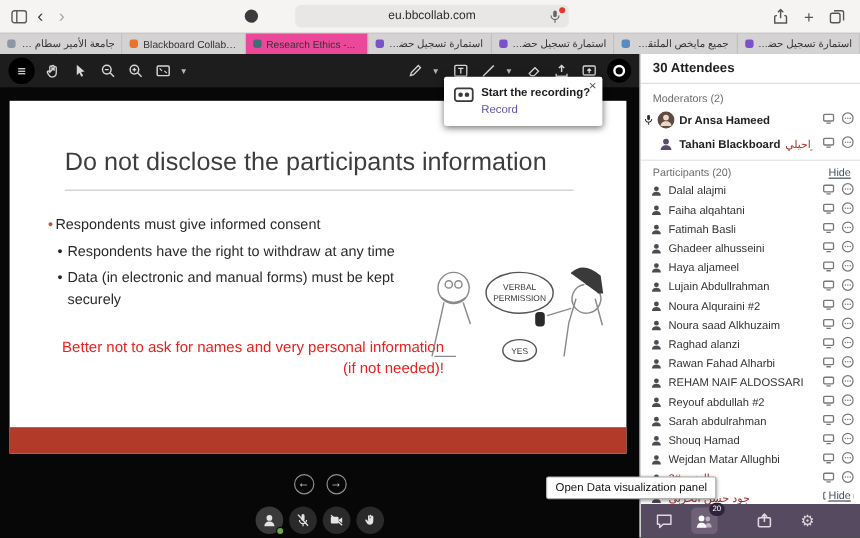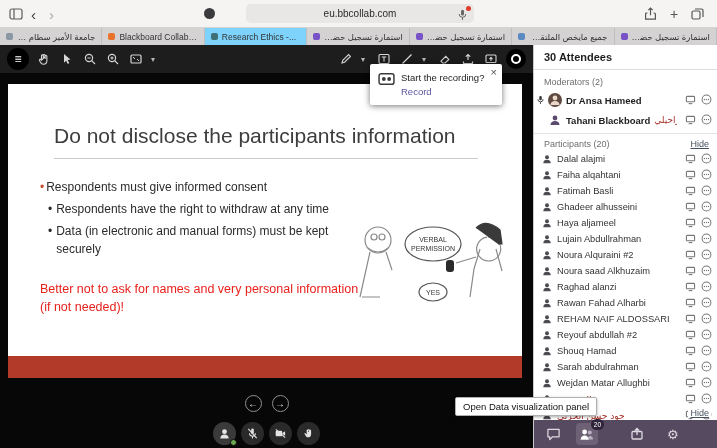--- a/index.html
+++ b/index.html
@@ -17,21 +17,21 @@
   .addr-url { font-size:10px; color:#2c2c2c; }
   .addr-mic { position:absolute; right:7px; top:3px; }
   .mic-dot { position:absolute; width:5px; height:5px; border-radius:50%; background:#e03a2d; top:-1px; right:-4px; }
   .ext-circle { position:absolute; left:204px; top:8px; width:11px; height:11px; border-radius:50%; background:#3b3b3d; }
   .plus-glyph { font-size:14px; color:#555; }
 
   
   .tab-bar { position:absolute; top:28px; left:0; width:717px; height:17px; background:#d4d2d3; display:flex; }
   .tab { flex:1 1 0; min-width:0; display:flex; align-items:center; gap:4px; padding:0 6px;
     border-right:1px solid #c0bebf; background:#d4d2d3; }
-  .tab.active { background:#7dd3fc; }
+  .tab.active { background:#ec4899; }
   .fav { width:7px; height:7px; border-radius:2px; flex:0 0 auto; background:#999; }
   .tab-label { font-size:8.5px; color:#333; white-space:nowrap; overflow:hidden; text-overflow:ellipsis; }
   .tab.rtl .tab-label { direction:rtl; }
 
   
   .app { position:absolute; top:45px; left:0; width:717px; height:403px; }
   .main { position:absolute; left:0; top:0; width:533px; height:403px; background:#070707; }
 
   
   .wb-toolbar { position:absolute; top:0; left:0; width:533px; height:28px; background:#1d1d1d;
@@ -79,21 +79,21 @@
   .presenter-chip { position:absolute; left:452px; top:352px; display:flex; align-items:center; gap:4px; }
   .chip-avatar { width:20px; height:20px; border-radius:50%; background:#5b4a40;
     display:flex; align-items:center; justify-content:center; }
   .chip-name { font-size:9px; color:#e6e6e6; white-space:nowrap; }
   .chip-ind { width:20px; height:20px; border-radius:50%; border:1.5px solid #8f8f8f;
     display:flex; align-items:center; justify-content:center; }
 
   
   .rec-popup { position:absolute; left:370px; top:19px; width:132px; background:#fff; border-radius:2px;
     box-shadow:0 1px 6px rgba(0,0,0,.55); padding:8px 8px; z-index:60; display:flex; gap:6px; }
-  .rec-title { font-size:9.5px; font-weight:normal; color:#1d1d1d; }
+  .rec-title { font-size:9.5px; font-weight:bold; color:#1d1d1d; }
   .rec-link { font-size:9.5px; color:#5a55a0; margin-top:3px; cursor:pointer; }
   .rec-close { position:absolute; right:5px; top:2px; font-size:11px; color:#555; }
 
   
   .panel { position:absolute; left:533px; top:0; width:184px; height:403px; background:#fff;
     border-left:1px solid #c9c9c9; overflow:hidden; }
   .panel-header { height:25px; border-bottom:1px solid #ddd; display:flex; align-items:center;
     padding:0 10px; font-size:11px; font-weight:bold; color:#1f1f1f; }
   .sec-label { font-size:9px; color:#6e6e6e; padding:7px 10px 3px; }
   .sec-row { display:flex; align-items:center; justify-content:space-between;
@@ -295,21 +295,21 @@
             <span>Respondents must give informed consent</span>
           </div>
           <div class="bullet b2">
             <span class="mk">•</span>
             <span>Respondents have the right to withdraw at any time</span>
           </div>
           <div class="bullet b3">
             <span class="mk">•</span>
             <span>Data (in electronic and manual forms) must be kept securely</span>
           </div>
-          <div class="slide-warning" id="warn" style="color: rgb(232, 33, 29);">Better not to ask for names and very personal information (if not needed)!</div>
+          <div class="slide-warning" id="warn" style="color: rgb(232, 33, 29); text-align: right;">Better not to ask for names and very personal information (if not needed)!</div>
           <div class="cartoon">
             <svg width="172" height="120" viewBox="0 0 172 120">
               <g fill="none" stroke="#8a8a8a" stroke-width="1.2">
                 <circle cx="30" cy="38" r="13"></circle>
                 <circle cx="26" cy="35" r="3"></circle>
                   <circle cx="34" cy="35" r="3"></circle>
                 <path d="M20 46q10 8 20 0M22 50L12 95M38 50l6 18M14 95h18"></path>
                 <path d="M140 35a12 12 0 11-1 .1"></path>
                 <path d="M128 26q10-10 24 2l2 14h-4" stroke="#3a3a3a" fill="#3a3a3a"></path>
                 <path d="M132 47l-6 20-4 28M148 47l6 22M128 55l-20 6"></path>
@@ -764,47 +764,47 @@
     </span>
   </div>
 
   <div class="p-row">
     <span class="p-ico">
       <svg width="10" height="10" viewBox="0 0 12 12">
                 <circle cx="6" cy="4" r="2.4" fill="currentColor"></circle>
                 <path d="M1.5 11c0-2.6 2-4 4.5-4s4.5 1.4 4.5 4z" fill="currentColor"></path>
               </svg>
     </span>
+    <span class="p-name">Sarah abdulrahman</span>
+    <span class="row-icons">
+      <span>
+        <svg width="11" height="10" viewBox="0 0 12 11">
+                  <rect x="1.5" y="1.5" width="9" height="6" rx="1" fill="none" stroke="#777" stroke-width="1.2"></rect>
+                  <path d="M4 9.5h4" stroke="#777" stroke-width="1.2"></path>
+                </svg>
+      </span>
+      <span>
+        <svg width="11" height="11" viewBox="0 0 12 12">
+                  <circle cx="6" cy="6" r="4.8" fill="none" stroke="#777" stroke-width="1.1"></circle>
+                  <circle cx="3.8" cy="6" r=".7" fill="#777"></circle>
+                  <circle cx="6" cy="6" r=".7" fill="#777"></circle>
+                  <circle cx="8.2" cy="6" r=".7" fill="#777"></circle>
+                </svg>
+      </span>
+    </span>
+  </div>
+
+  <div class="p-row">
+    <span class="p-ico">
+      <svg width="10" height="10" viewBox="0 0 12 12">
+                <circle cx="6" cy="4" r="2.4" fill="currentColor"></circle>
+                <path d="M1.5 11c0-2.6 2-4 4.5-4s4.5 1.4 4.5 4z" fill="currentColor"></path>
+              </svg>
+    </span>
     <span class="p-name">Shouq Hamad</span>
-    <span class="row-icons">
-      <span>
-        <svg width="11" height="10" viewBox="0 0 12 11">
-                  <rect x="1.5" y="1.5" width="9" height="6" rx="1" fill="none" stroke="#777" stroke-width="1.2"></rect>
-                  <path d="M4 9.5h4" stroke="#777" stroke-width="1.2"></path>
-                </svg>
-      </span>
-      <span>
-        <svg width="11" height="11" viewBox="0 0 12 12">
-                  <circle cx="6" cy="6" r="4.8" fill="none" stroke="#777" stroke-width="1.1"></circle>
-                  <circle cx="3.8" cy="6" r=".7" fill="#777"></circle>
-                  <circle cx="6" cy="6" r=".7" fill="#777"></circle>
-                  <circle cx="8.2" cy="6" r=".7" fill="#777"></circle>
-                </svg>
-      </span>
-    </span>
-  </div>
-
-  <div class="p-row">
-    <span class="p-ico">
-      <svg width="10" height="10" viewBox="0 0 12 12">
-                <circle cx="6" cy="4" r="2.4" fill="currentColor"></circle>
-                <path d="M1.5 11c0-2.6 2-4 4.5-4s4.5 1.4 4.5 4z" fill="currentColor"></path>
-              </svg>
-    </span>
-    <span class="p-name">Sarah abdulrahman</span>
     <span class="row-icons">
       <span>
         <svg width="11" height="10" viewBox="0 0 12 11">
                   <rect x="1.5" y="1.5" width="9" height="6" rx="1" fill="none" stroke="#777" stroke-width="1.2"></rect>
                   <path d="M4 9.5h4" stroke="#777" stroke-width="1.2"></path>
                 </svg>
       </span>
       <span>
         <svg width="11" height="11" viewBox="0 0 12 12">
                   <circle cx="6" cy="6" r="4.8" fill="none" stroke="#777" stroke-width="1.1"></circle>

